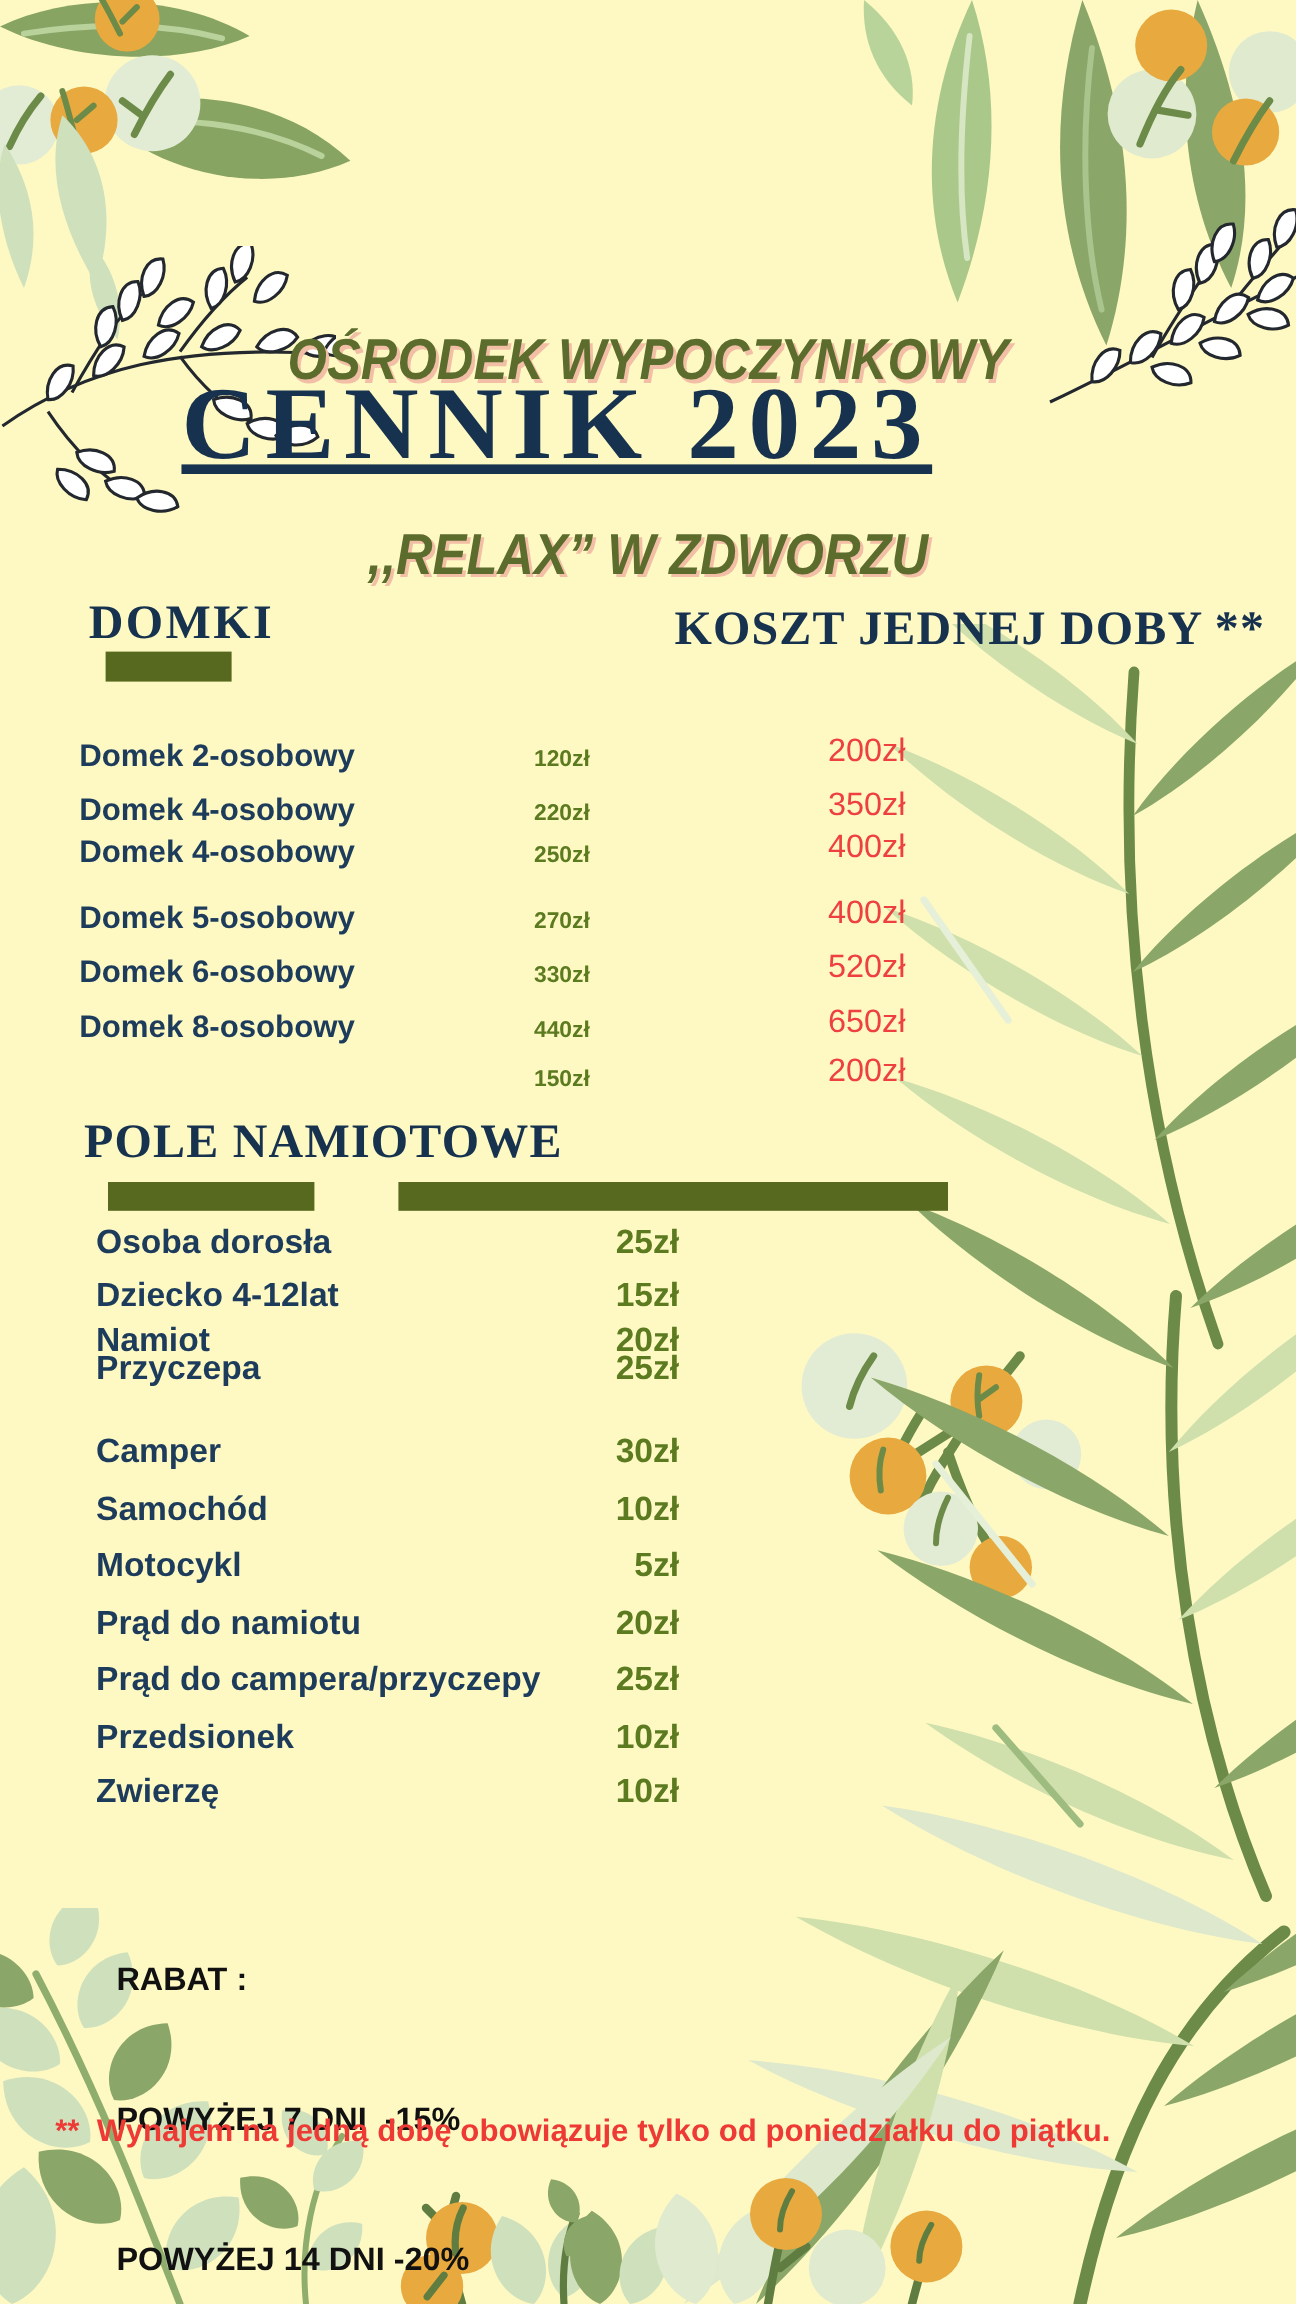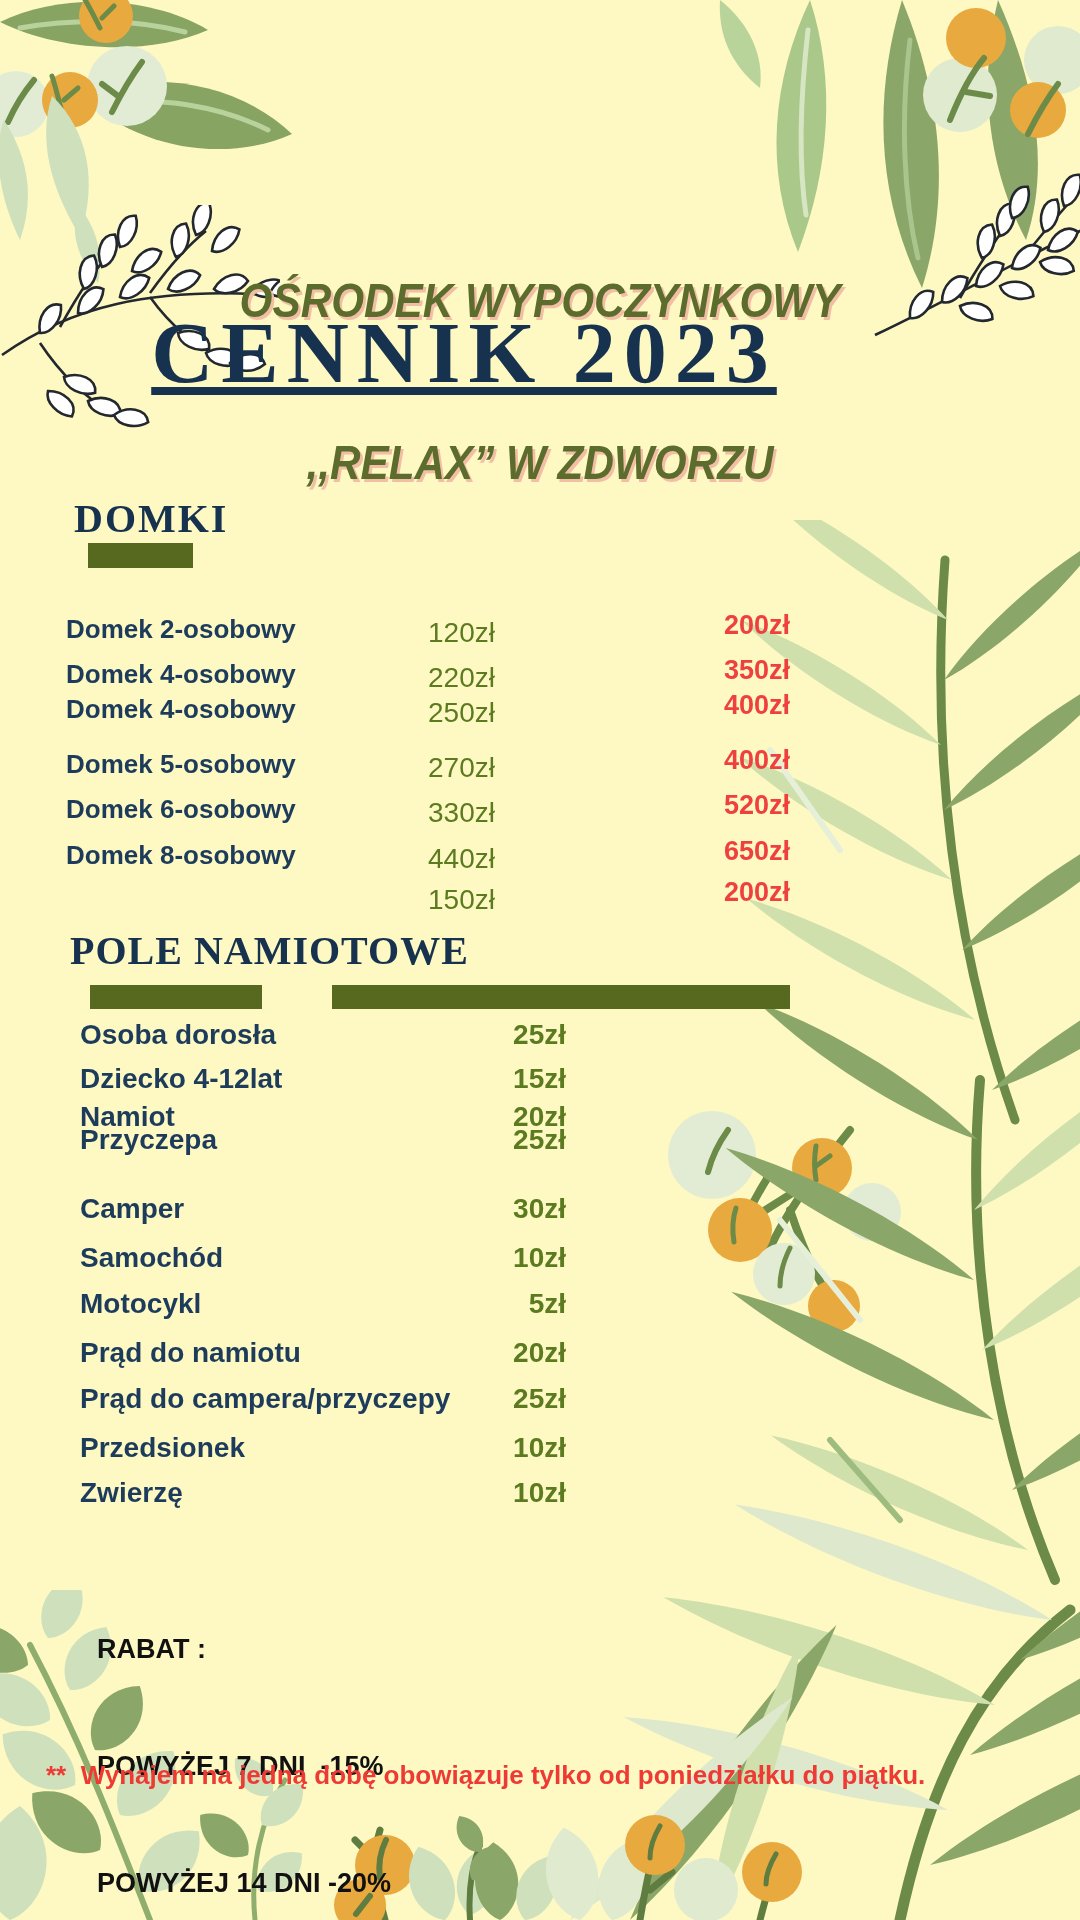--- a/index.html
+++ b/index.html
@@ -50,26 +50,26 @@
   #domki-rows .drow:nth-child(3){top:693px;}
   #domki-rows .drow:nth-child(4){top:748px;}
   #domki-rows .drow:nth-child(5){top:793px;}
   #domki-rows .drow:nth-child(6){top:839px;}
   #domki-rows .drow:nth-child(7){top:880px;}
   .dlabel{
     position:absolute;left:66px;font-weight:bold;font-size:26px;
     color:#1d3c5c;line-height:32px;white-space:nowrap;
   }
   .dprice{
-    position:absolute;left:428px;top:5px;font-weight:normal;font-size:28px;
+    position:absolute;left:445px;top:5px;font-weight:bold;font-size:19px;
     color:#5c7a1f;line-height:30px;
   }
   .dweekend{
-    position:absolute;left:690px;top:-3px;width:100px;text-align:right;
-    font-size:27px;color:#ef4040;line-height:30px;font-weight:bold;
+    position:absolute;left:690px;top:-3px;width:100px;text-align:left;
+    font-size:27px;color:#ef4040;line-height:30px;
   }
   
   .prow{position:absolute;left:0;width:972px;height:36px;z-index:3;font-weight:bold;}
   #pole-rows .prow:nth-child(1){top:1018px;}
   #pole-rows .prow:nth-child(2){top:1062px;}
   #pole-rows .prow:nth-child(3){top:1100px;padding-left:44px;}
   #pole-rows .prow:nth-child(4){top:1123px;}
   #pole-rows .prow:nth-child(5){top:1192px;}
   #pole-rows .prow:nth-child(6){top:1241px;}
   #pole-rows .prow:nth-child(7){top:1287px;}
@@ -306,20 +306,21 @@
 
   <div class="resort">
     <div>OŚRODEK WYPOCZYNKOWY</div>
     <div>,,RELAX” W ZDWORZU</div>
   </div>
 
   <h1 class="main-title">CENNIK 2023</h1>
 
   <h2 class="h-domki">DOMKI</h2>
   <div class="bar bar-domki"></div>
+  <h2 class="h-koszt">KOSZT JEDNEJ DOBY **</h2>
 
   <div id="domki-rows">
     <div class="drow">
       <span class="dlabel">Domek 2-osobowy</span>
       <span class="dprice">120zł</span>
       <span class="dweekend">200zł</span>
     </div>
 
     <div class="drow">
       <span class="dlabel">Domek 4-osobowy</span>

